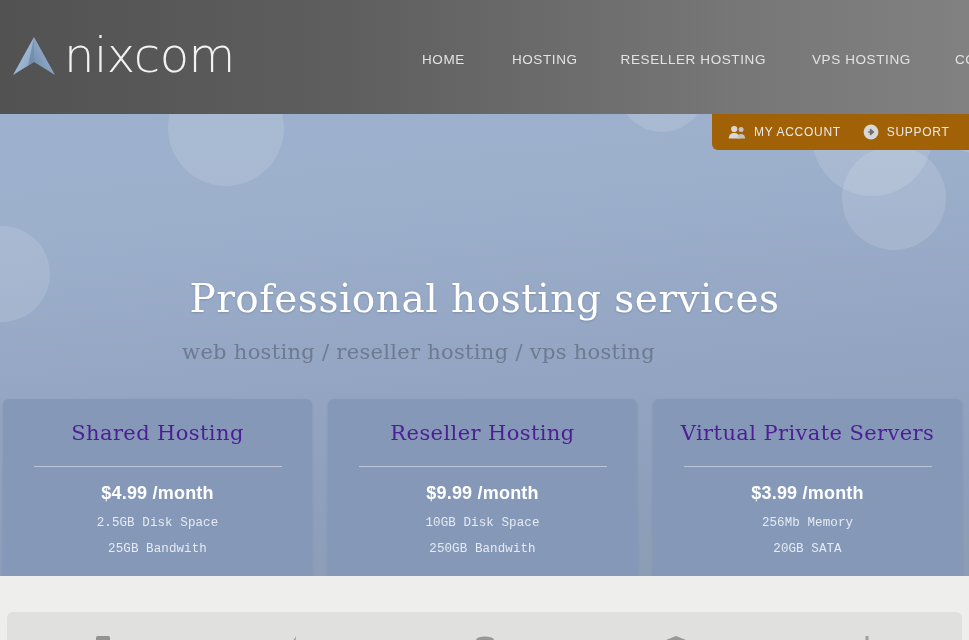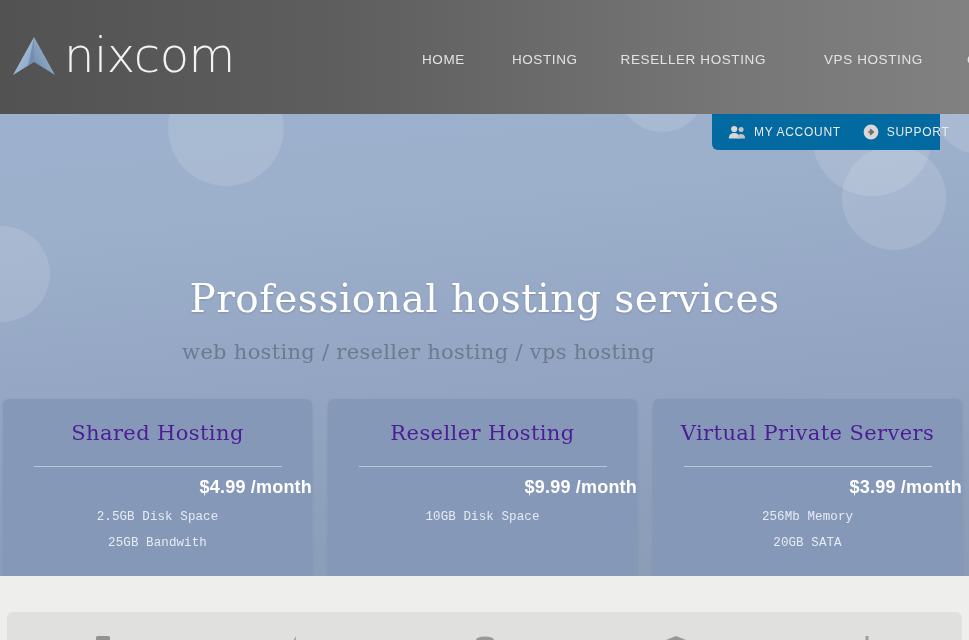--- a/index.html
+++ b/index.html
@@ -69,31 +69,31 @@
     font-size: 13.5px;
     color: #e3e3e3;
     letter-spacing: 0.6px;
     white-space: nowrap;
     cursor: pointer;
     text-decoration: none;
   }
   .nav-item:nth-child(1) { margin-left: 22px; }
   .nav-item:nth-child(2) { margin-left: 47px; }
   .nav-item:nth-child(3) { margin-left: 43px; }
-  .nav-item:nth-child(4) { margin-left: 58px; }
+  .nav-item:nth-child(4) { margin-left: 46px; }
   .nav-item:nth-child(5) { margin-left: 44px; }
 
   
   .account-bar {
     position: absolute;
     left: 712px;
     top: 114px;
-    width: 228px;
+    width: 257px;
     height: 36px;
-    background: #0369a1;
+    background: #a16207;
     border-bottom-left-radius: 6px;
     display: flex;
     align-items: center;
     z-index: 19;
   }
 
   .acct-link {
     display: flex;
     align-items: center;
     cursor: pointer;
@@ -187,22 +187,22 @@
   }
 
   .card-divider {
     margin: 20px auto 0 auto;
     width: 248px;
     height: 1px;
     background: rgba(255,255,255,0.45);
   }
 
   .card-price {
-    text-align: right;
-    margin-top: 10px;
+    text-align: center;
+    margin-top: 16px;
     font-family: "Liberation Sans", sans-serif;
     font-size: 18px;
     font-weight: bold;
     color: #ffffff;
     letter-spacing: 0.2px;
   }
 
   .card-feat {
     text-align: center;
     margin-top: 12px;
@@ -343,20 +343,21 @@
         <div class="card-feat">2.5GB Disk Space</div>
         <div class="card-feat">25GB Bandwith</div>
 
       </div>
 
       <div class="card">
         <div class="card-title">Reseller Hosting</div>
         <div class="card-divider"></div>
         <div class="card-price">$9.99 /month</div>
         <div class="card-feat">10GB Disk Space</div>
+        <div class="card-feat">250GB Bandwith</div>
 
       </div>
 
       <div class="card">
         <div class="card-title">Virtual Private Servers</div>
         <div class="card-divider"></div>
         <div class="card-price">$3.99 /month</div>
         <div class="card-feat">256Mb Memory</div>
         <div class="card-feat">20GB SATA</div>
 

